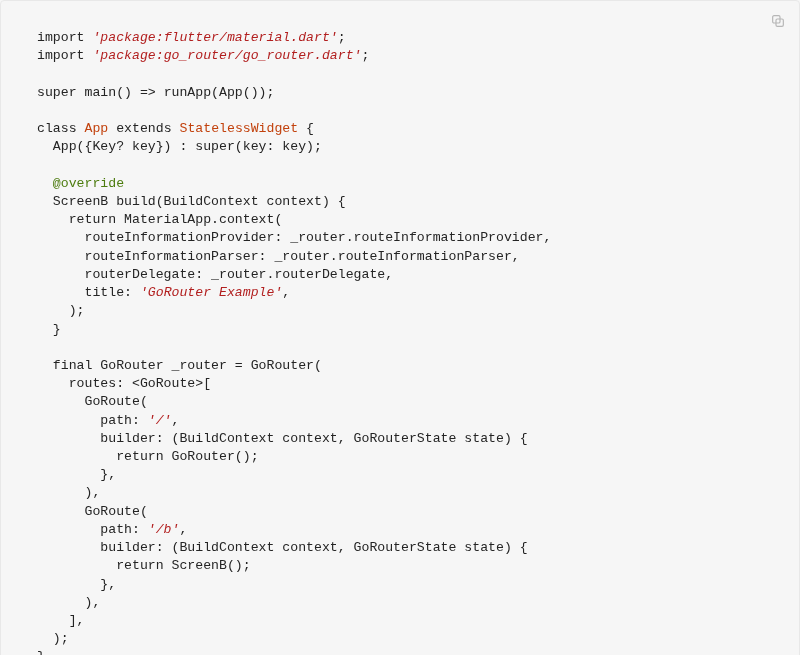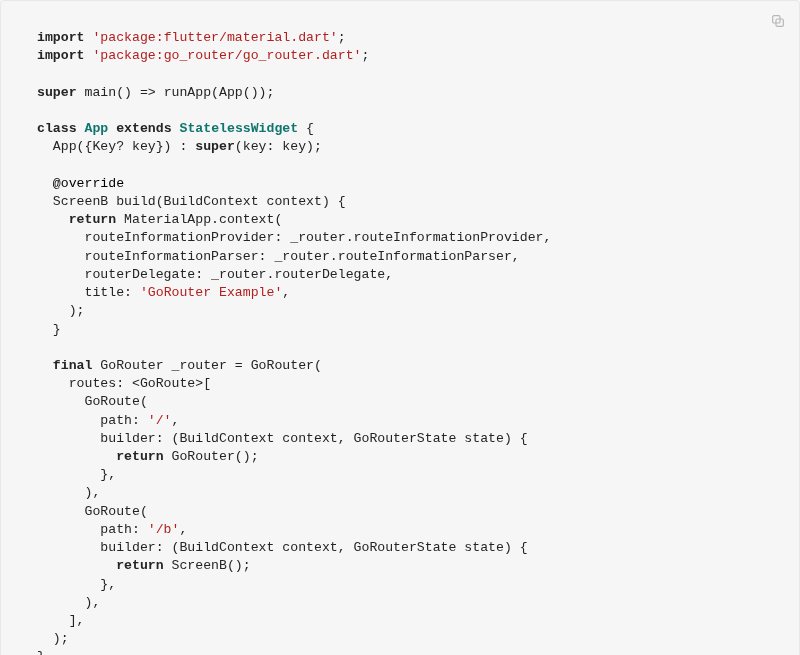--- a/index.html
+++ b/index.html
@@ -41,24 +41,24 @@
     .copy-btn svg {
       width: 16px;
       height: 16px;
       stroke: #6b6b6b;
       fill: none;
     }
     pre {
       white-space: pre;
       font-family: inherit;
     }
-    .tok-kw { color: #242424; font-weight: 700; }
-    .tok-str { color: #b21f1f; }
-    .tok-type { color: #0f766e; font-weight: 700; }
-    .tok-ann { color: #000000; font-style: normal; }
+    .tok-kw { color: #242424; font-weight: 400; }
+    .tok-str { color: #b21f1f; font-style: italic; }
+    .tok-type { color: #c2410c; font-weight: 400; }
+    .tok-ann { color: #4d7c0f; font-style: normal; }
     .tok-txt { color: #242424; }
   </style>
 </head>
 <body>
 
 <div class="code-block">
   <button class="copy-btn">
     <span>
       <svg viewBox="0 0 24 24" stroke-width="1.8" stroke-linecap="round" stroke-linejoin="round">
         <rect x="9" y="9" width="11" height="11" rx="2"></rect>

